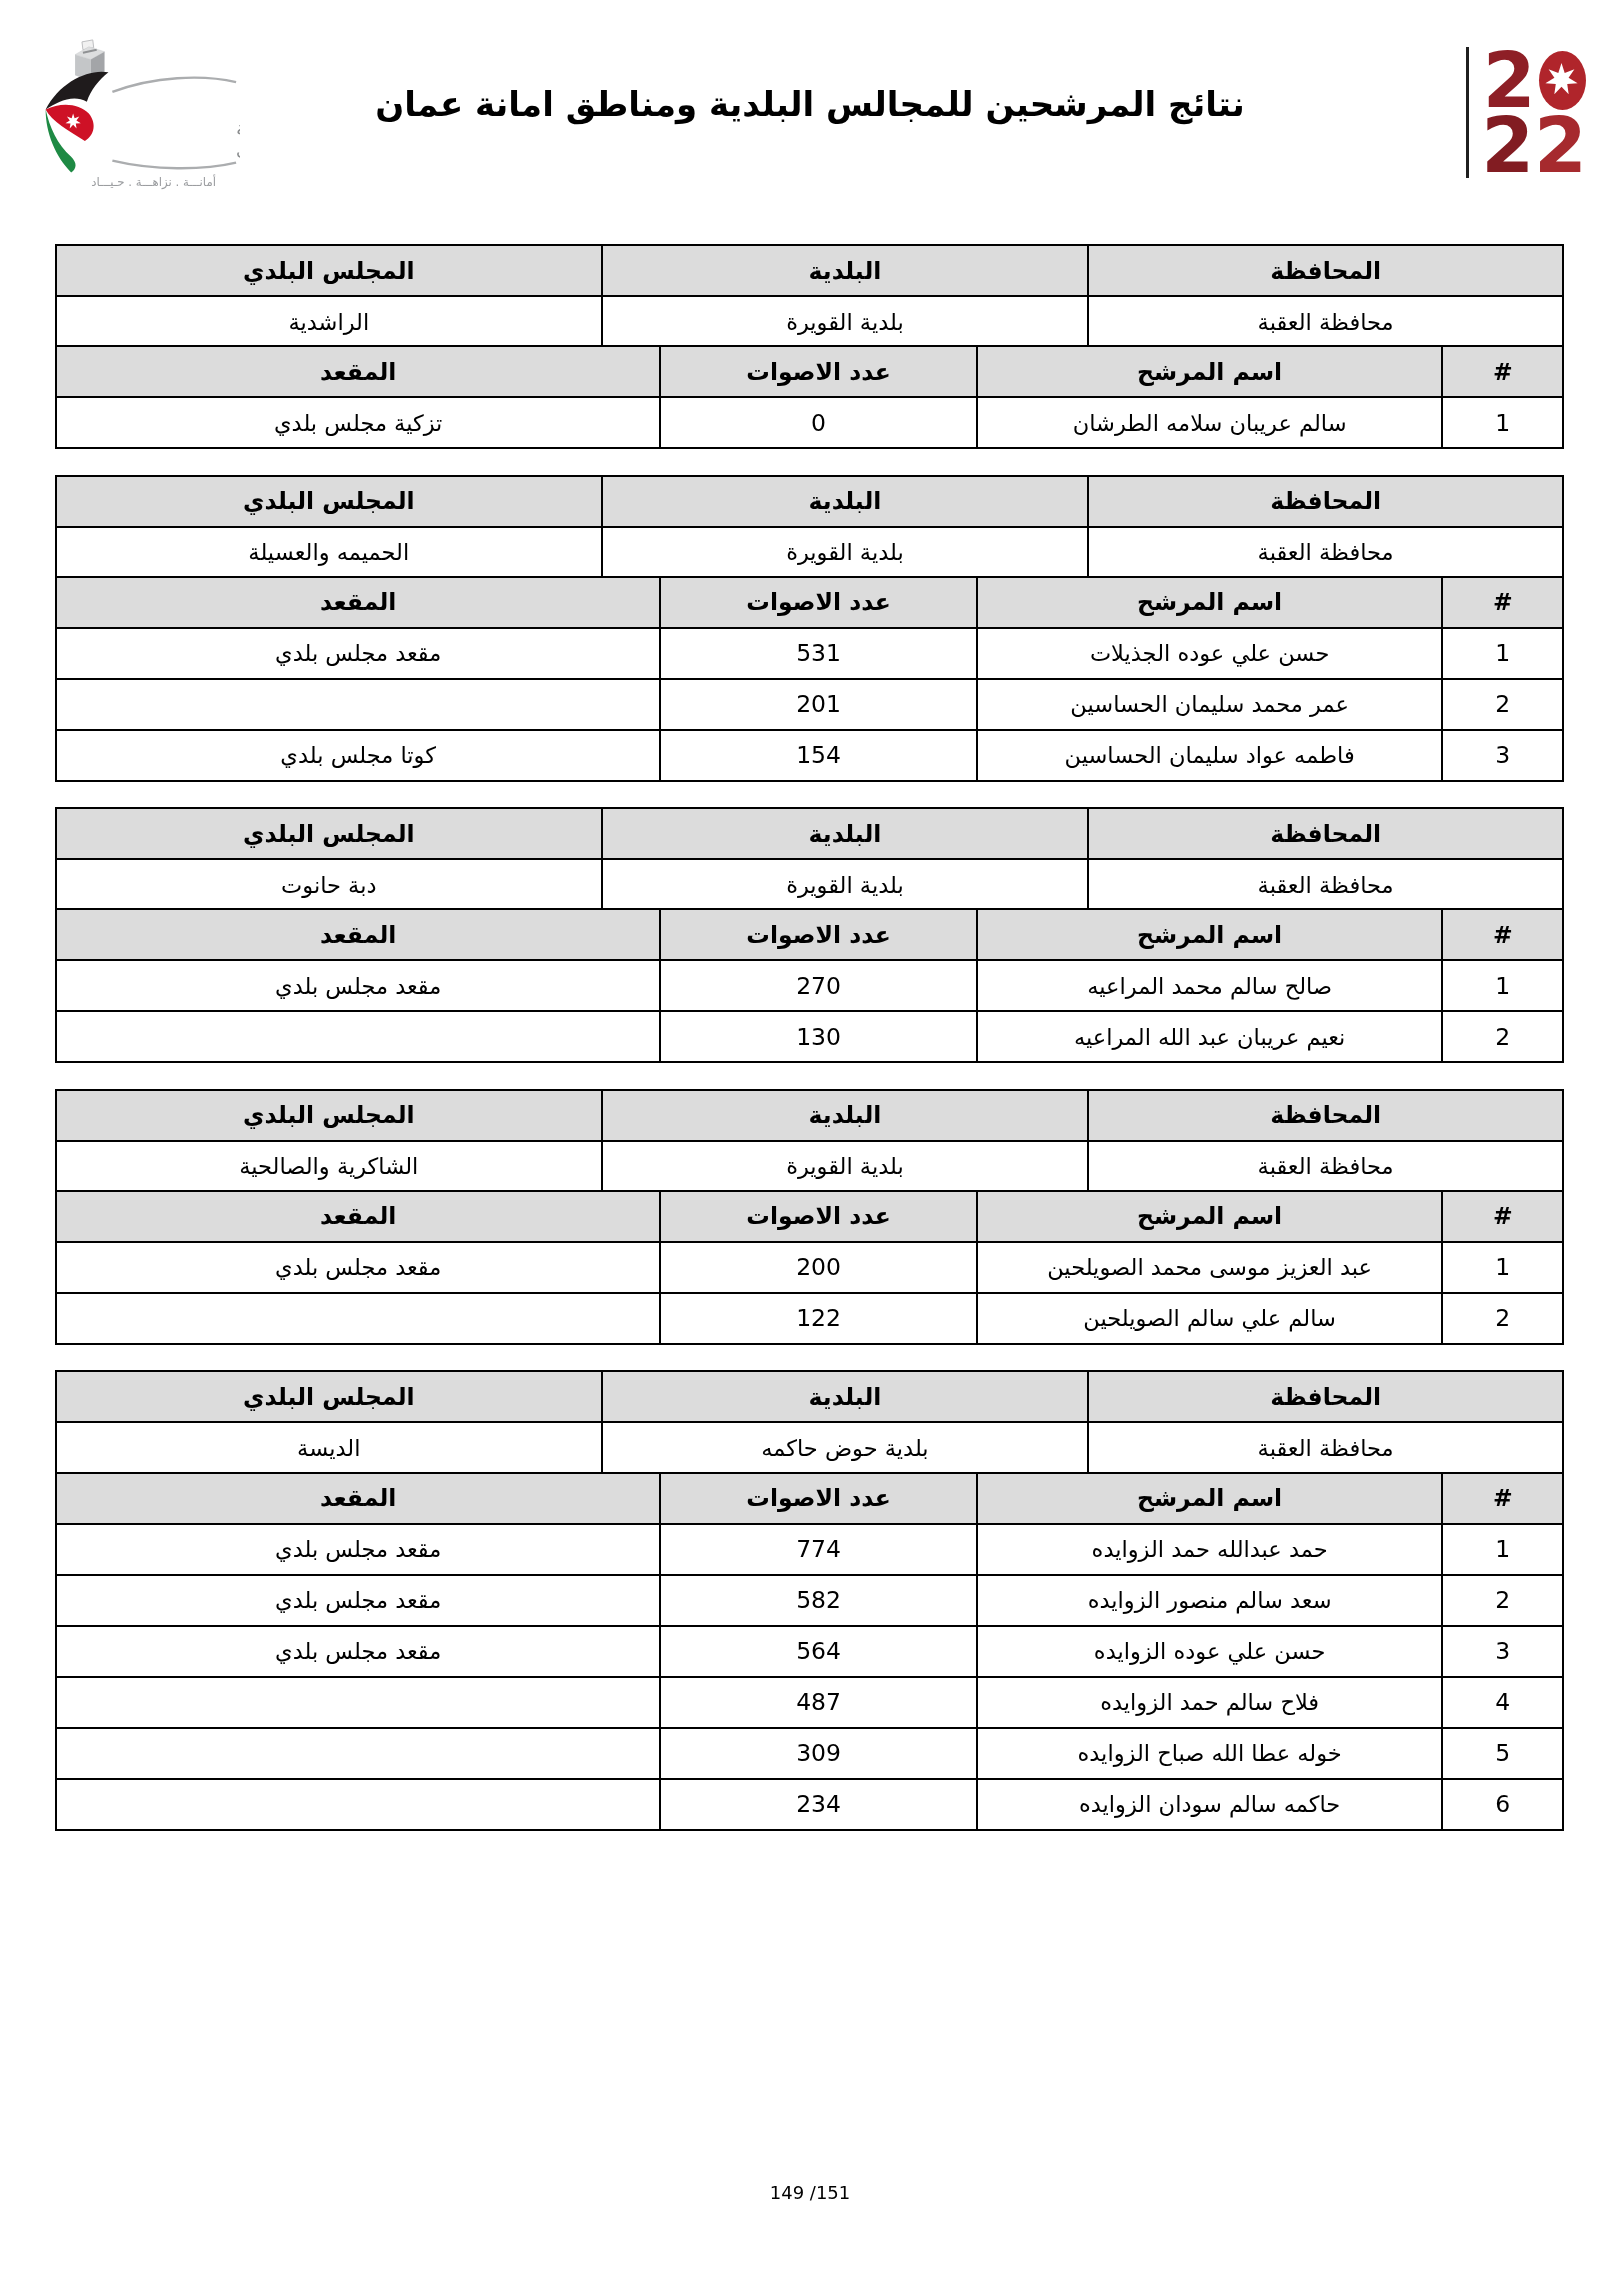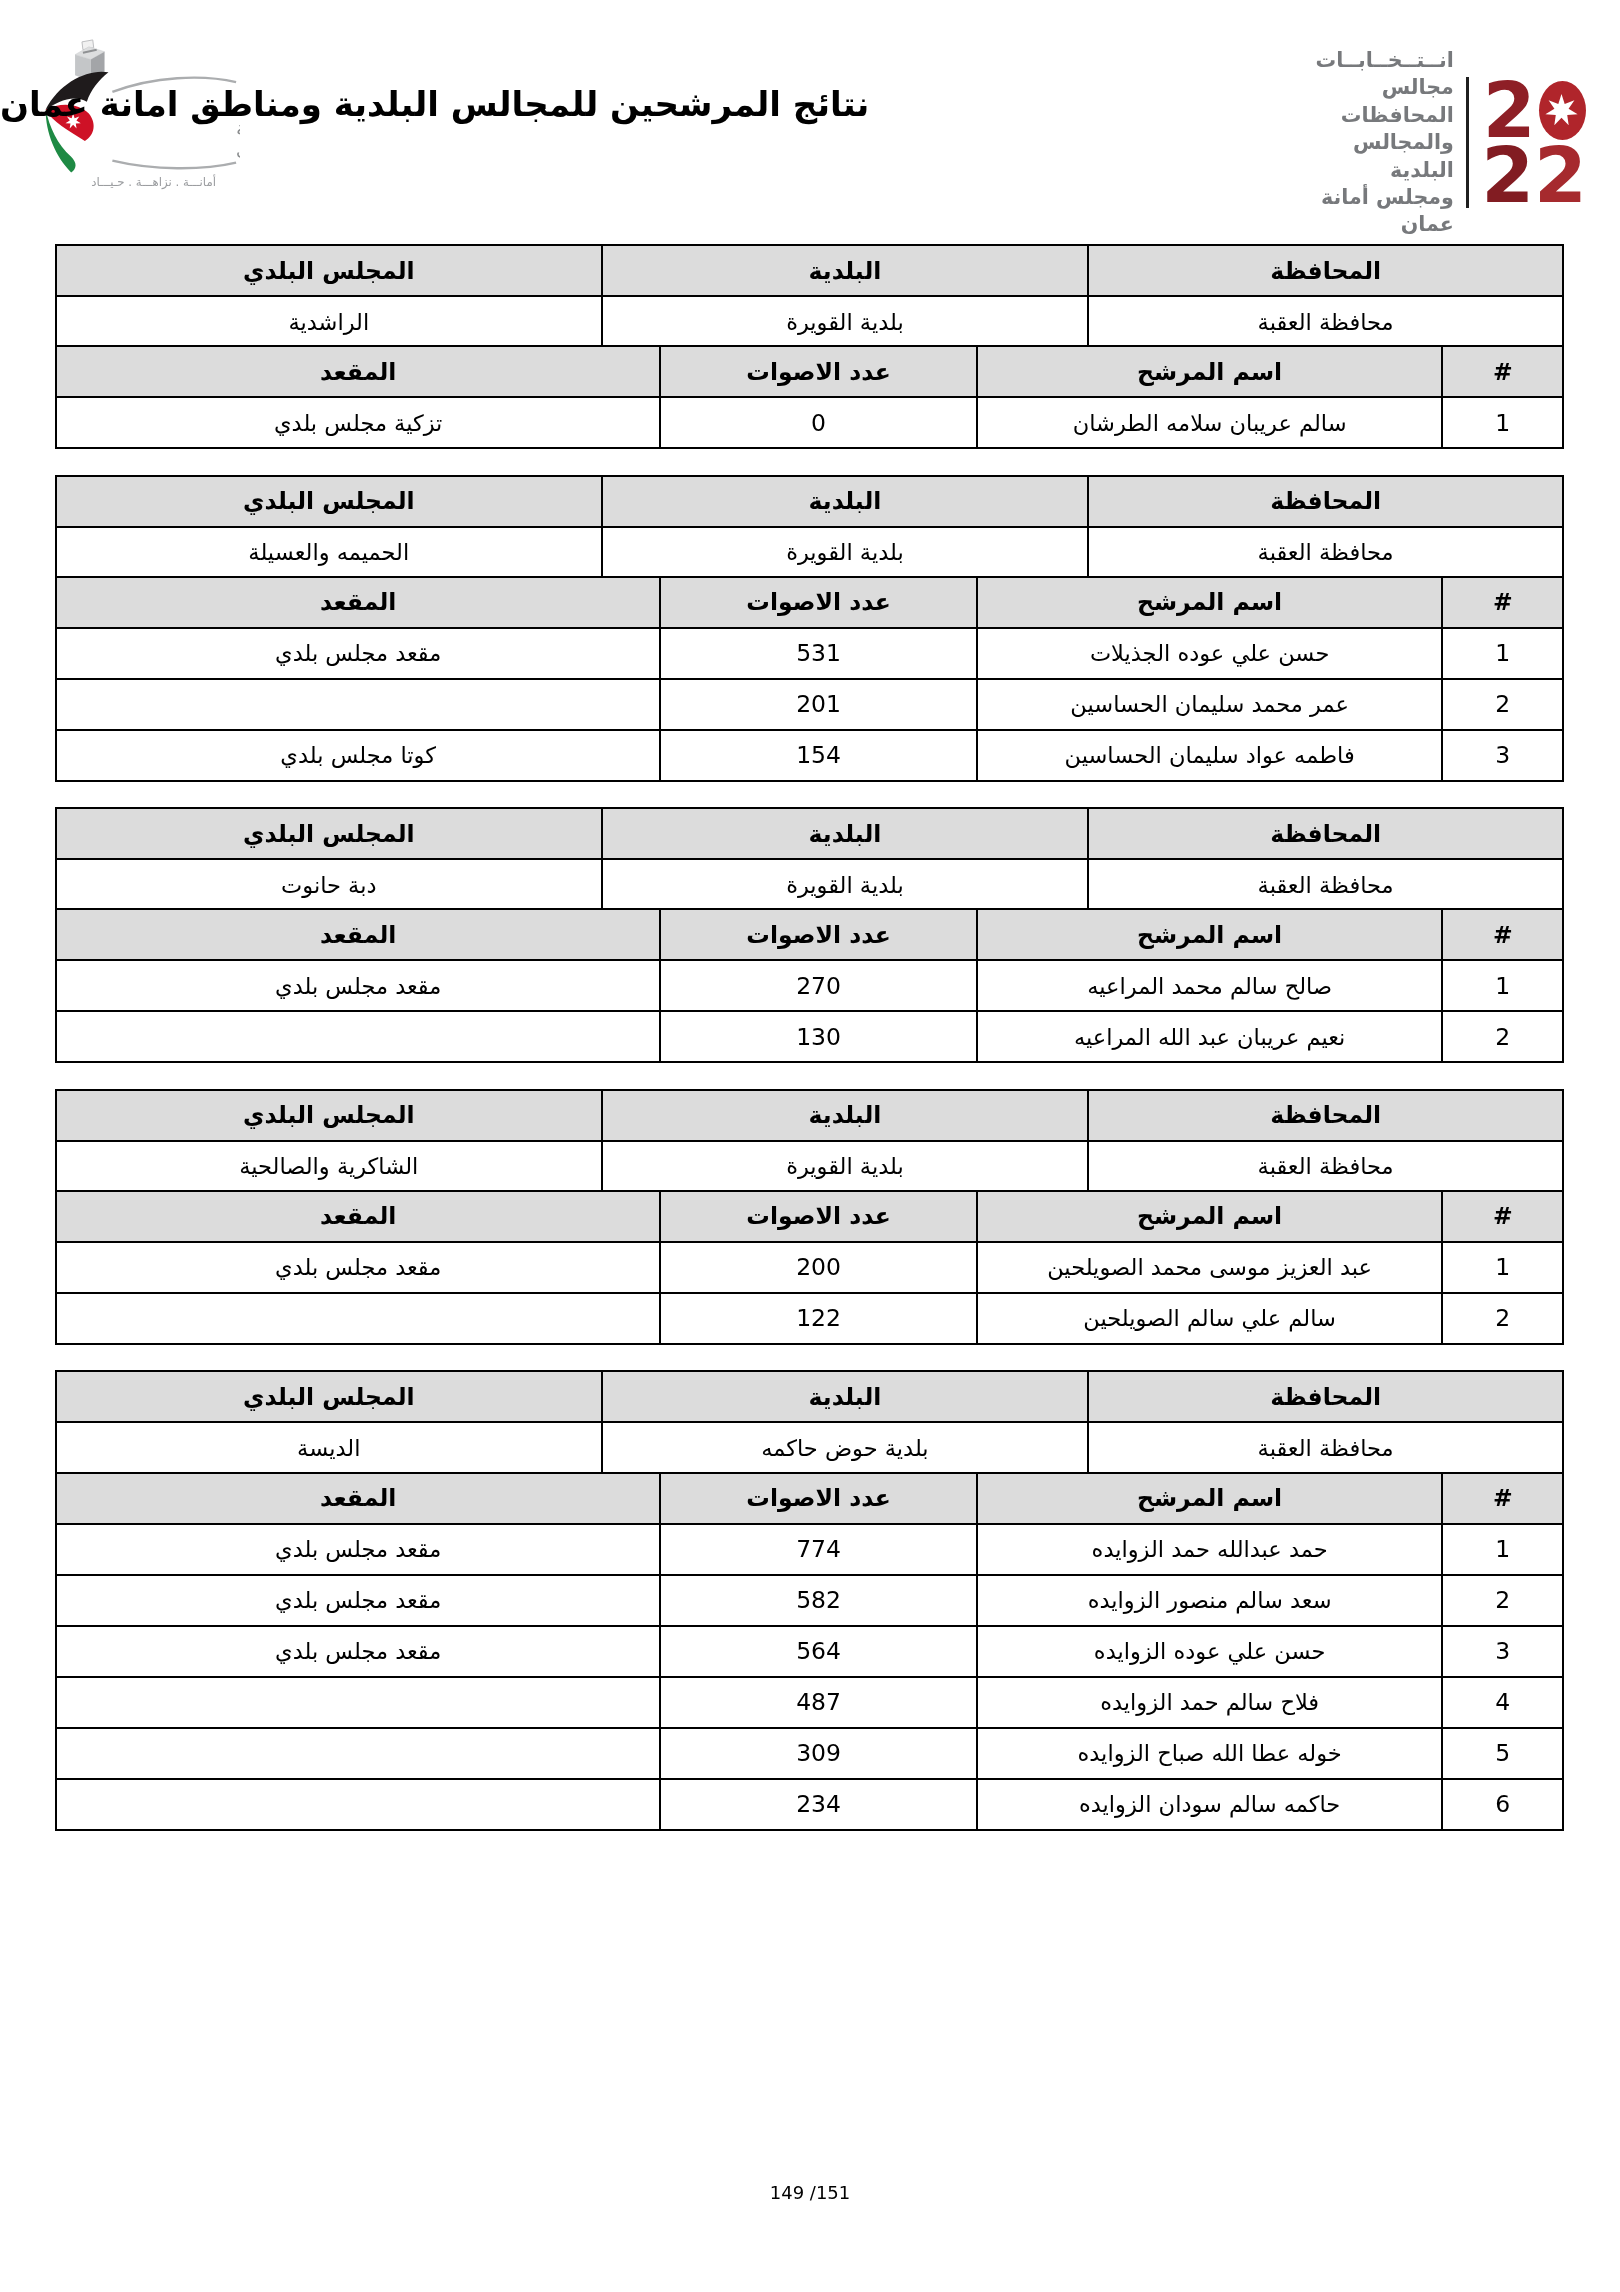--- a/index.html
+++ b/index.html
@@ -10,21 +10,21 @@
     color:#000;
     position:relative;
     overflow:hidden;
   }
   svg text { font-family:"DejaVu Sans", sans-serif; }
 
   
   .iec-logo { position:absolute; left:25.5px; top:33px; width:214px; height:165px; }
   .page-title {
     position:absolute; top:84px; left:0; width:100%;
-    text-align:left; direction:rtl;
+    text-align:center; direction:rtl;
     font-size:34px; font-weight:bold; letter-spacing:0;
   }
   .election-logo {
     position:absolute; top:47px; right:33px;
     display:flex; align-items:center; direction:ltr;
   }
   .election-text {
     direction:rtl; text-align:right;
     color:#77797C; font-size:20.6px; line-height:27.4px; font-weight:bold;
     width:169px;
@@ -91,26 +91,20 @@
   <path d="M88,130 C130,140 180,140 214,132" stroke="#ABADAF" stroke-width="2.5" fill="none"></path>
 
   <text x="214" y="104" text-anchor="end" font-size="20" fill="#8A8C8E" direction="rtl">الهيئة المسـتقلـة</text>
   <text x="214" y="127" text-anchor="end" font-size="18" fill="#8A8C8E" direction="rtl">لـلانتـخــاب</text>
   <text x="130" y="156" text-anchor="middle" font-size="12" fill="#9B9DA0" direction="rtl">أمانـــة . نزاهـــة . حـيـــاد</text>
 </svg>
 
 <div class="page-title">نتائج المرشحين للمجالس البلدية ومناطق امانة عمان</div>
 
 <div class="election-logo">
-  <div class="election-text">
-    <div>انــتــخــابــات</div>
-    <div>مجالس المحافظات</div>
-    <div>والمجالس البلدية</div>
-    <div>ومجلس أمانة عمان</div>
-  </div>
   <div class="election-divider"></div>
   <div class="year-block">
     <div class="year-line">
       <span class="year-digit d-top">2</span>
         <span class="zero-star">
           <svg width="33" height="33" viewBox="0 0 34 34">
             <polygon points="17,0 20.3,10.2 30.3,6.4 24.3,15.3 33.6,20.8 22.9,21.7 24.4,32.3 17,24.5 9.6,32.3 11.1,21.7 0.4,20.8 9.7,15.3 3.7,6.4 13.7,10.2" fill="#ffffff"></polygon>
           </svg>
         </span>
     </div>

